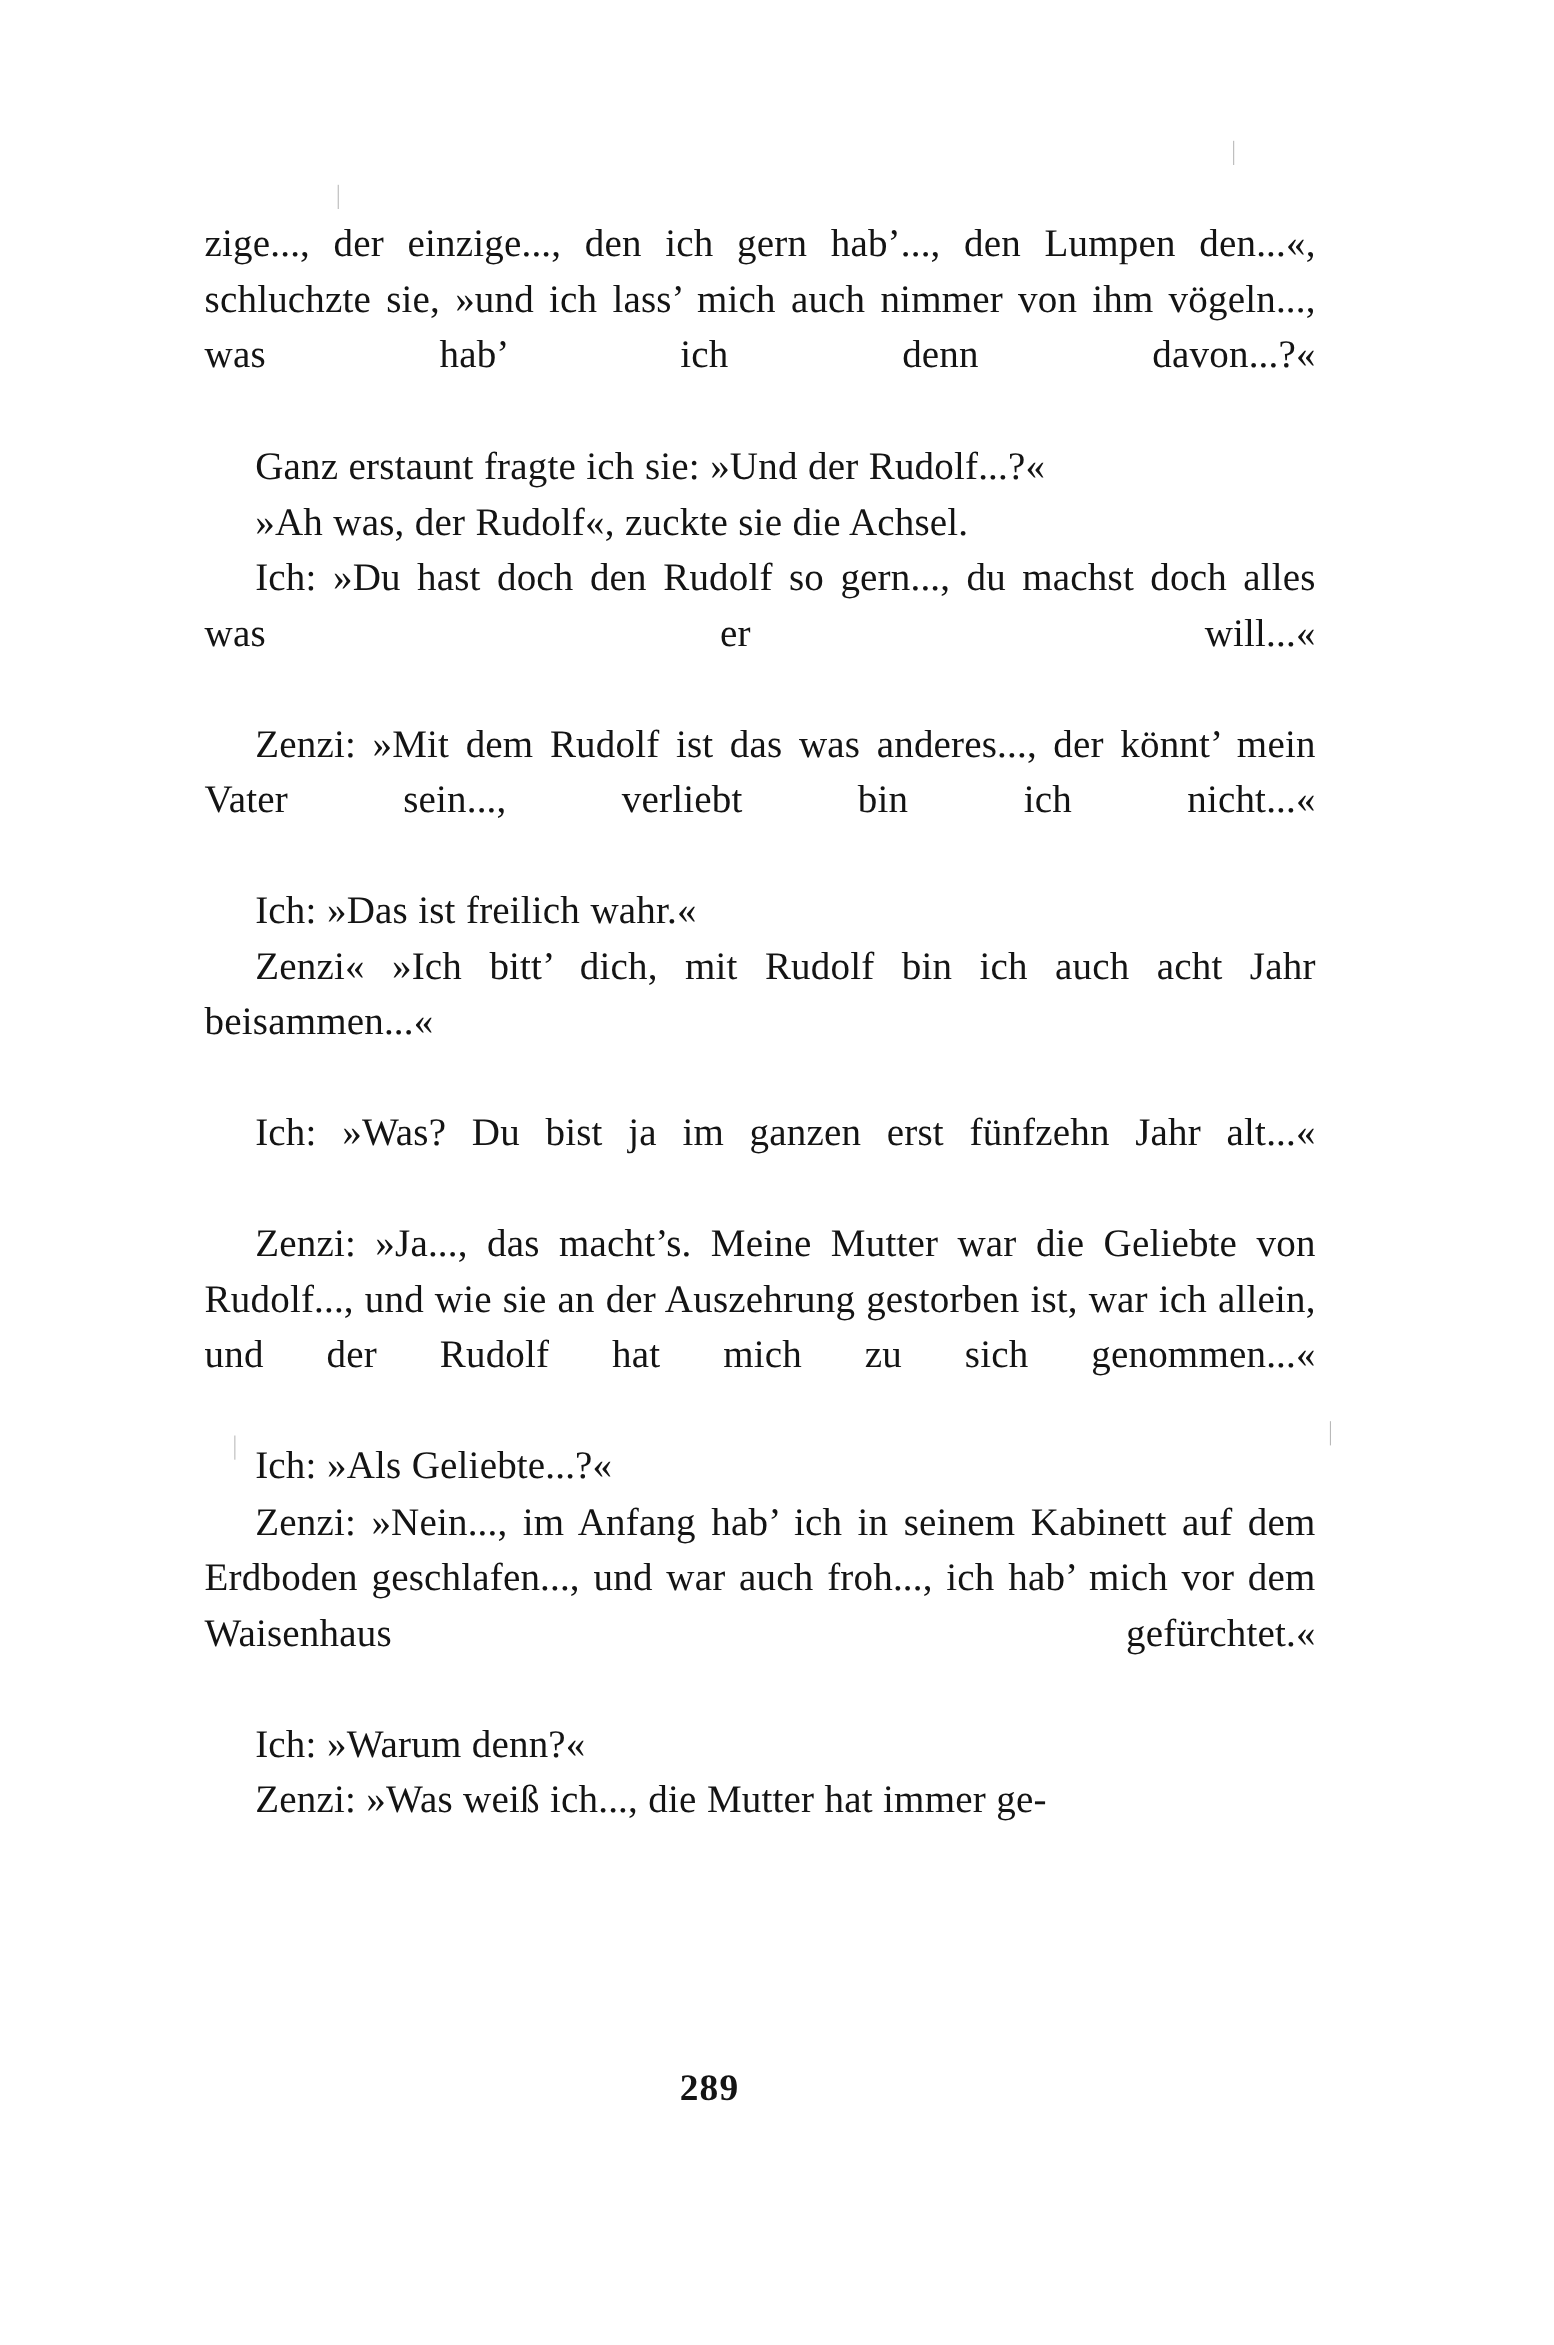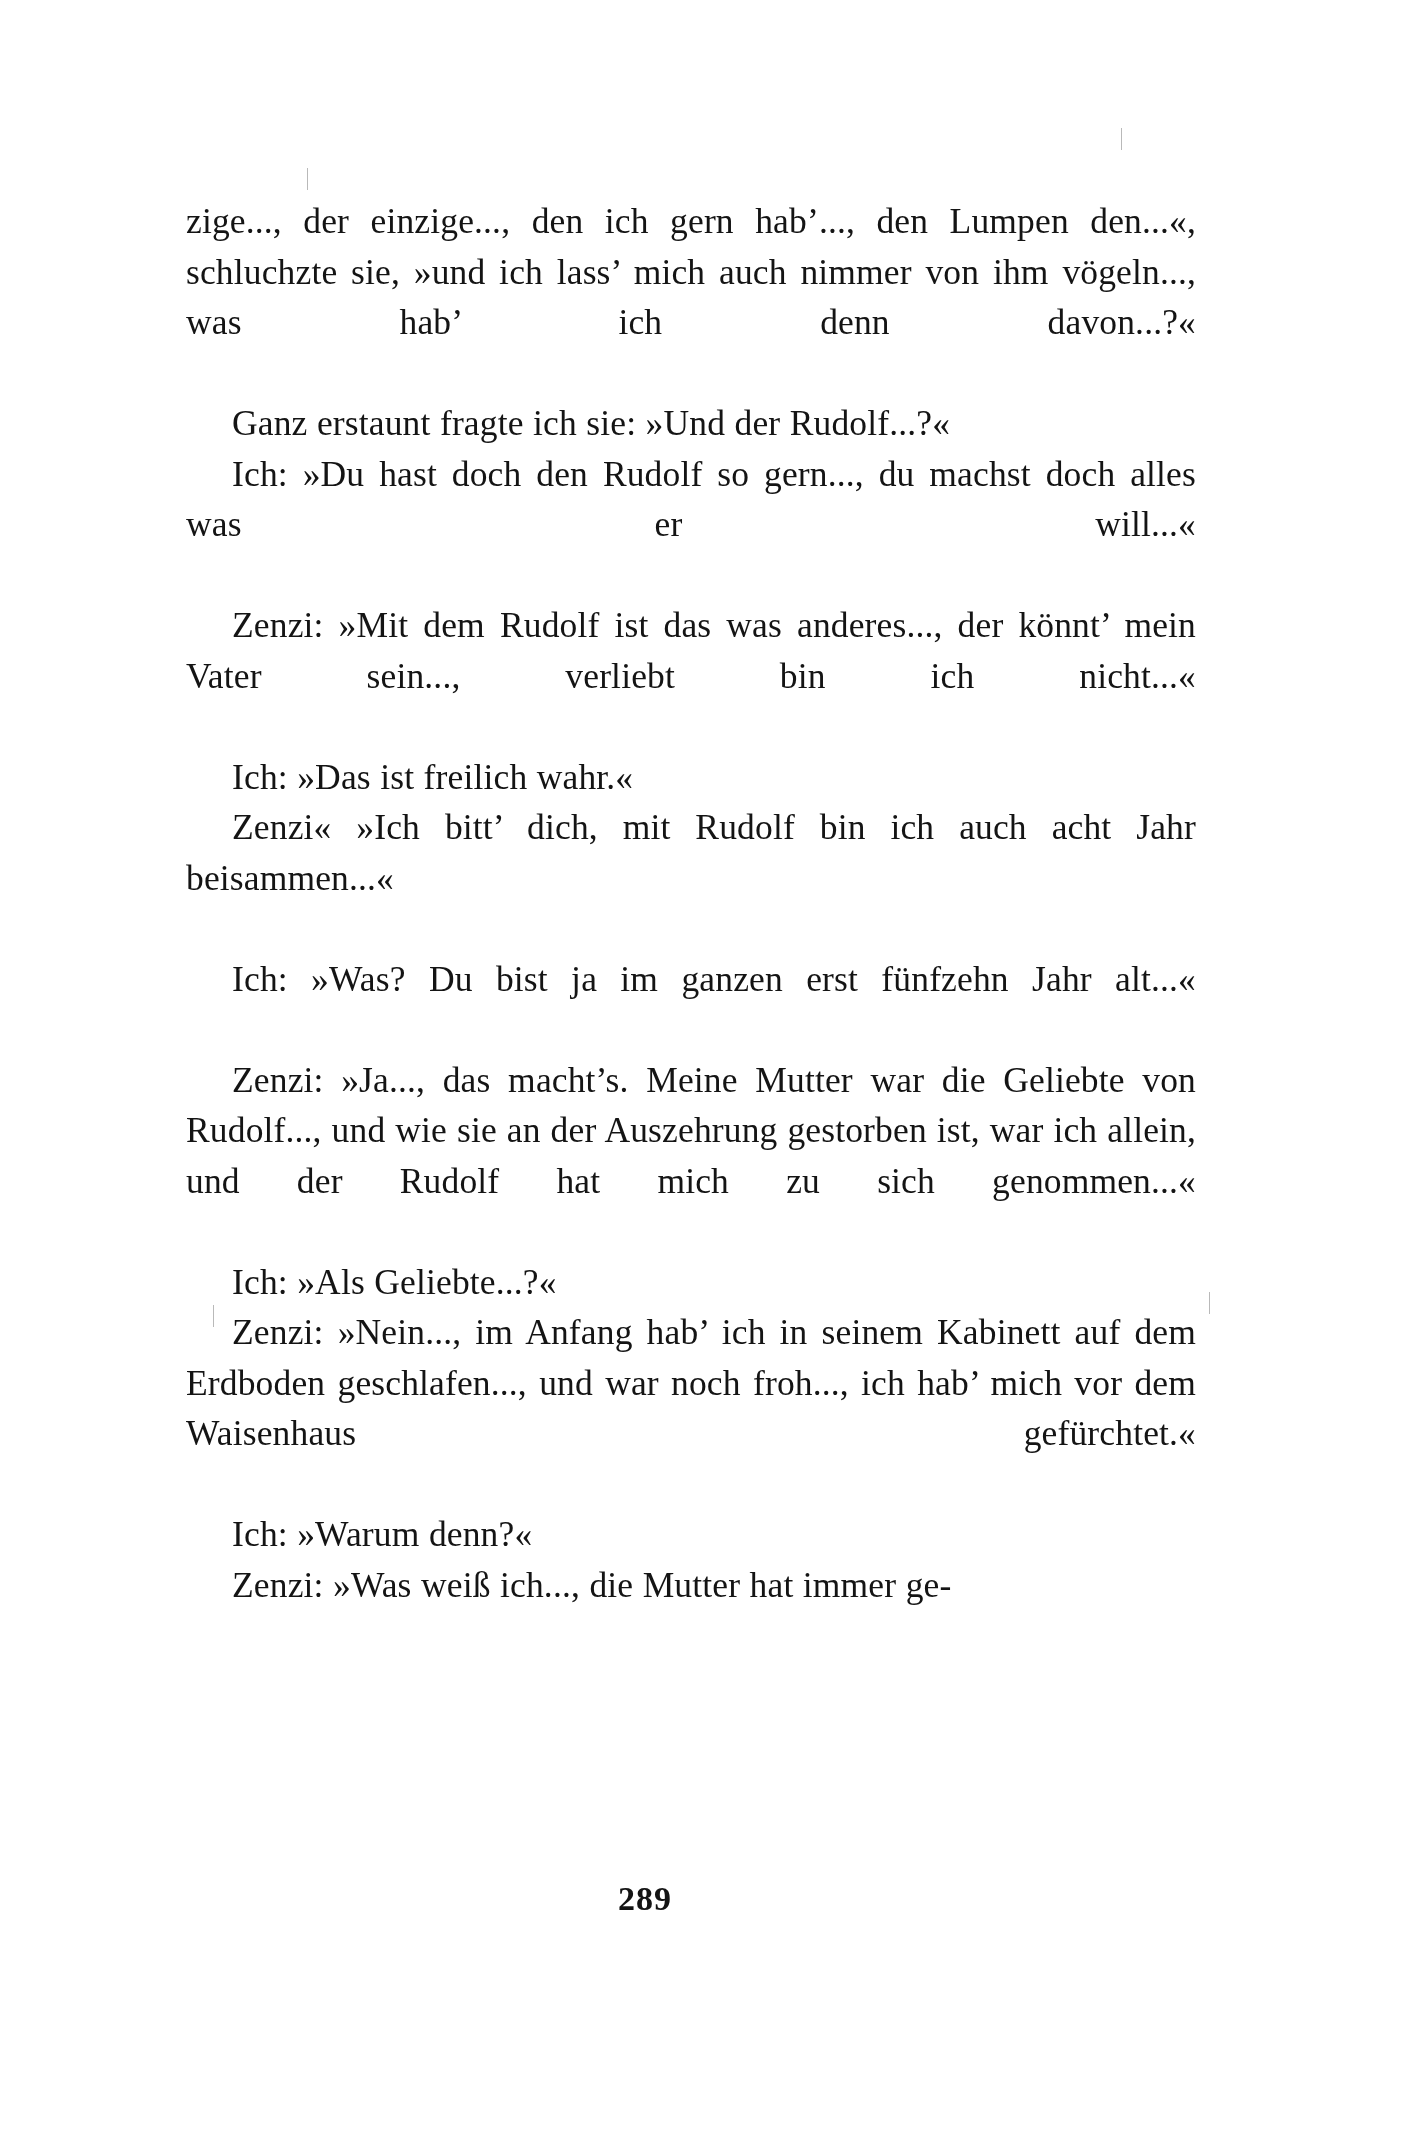--- a/index.html
+++ b/index.html
@@ -79,27 +79,28 @@
   <div class="marks">
     <div class="mark v" style="left:307px; top:168px;"></div>
     <div class="mark v" style="left:1121px; top:128px;"></div>
     <div class="mark v" style="left:213px; top:1305px;"></div>
     <div class="mark v" style="left:1209px; top:1292px;"></div>
   </div>
 
   <div class="textblock">
     <p class="para">zige..., der einzige..., den ich gern hab’..., den Lumpen den...«, schluchzte sie, »und ich lass’ mich auch nimmer von ihm vögeln..., was hab’ ich denn davon...?«</p>
     <p class="para indent noafter">Ganz erstaunt fragte ich sie: »Und der Rudolf...?«</p>
+    <p class="para indent noafter">»Ah was, der Rudolf«, zuckte sie die Achsel.</p>
     <p class="para indent">Ich: »Du hast doch den Rudolf so gern..., du machst doch alles was er will...«</p>
     <p class="para indent">Zenzi: »Mit dem Rudolf ist das was anderes..., der könnt’ mein Vater sein..., verliebt bin ich nicht...«</p>
     <p class="para indent noafter">Ich: »Das ist freilich wahr.«</p>
     <p class="para indent">Zenzi« »Ich bitt’ dich, mit Rudolf bin ich auch acht Jahr beisammen...«</p>
     <p class="para indent">Ich: »Was? Du bist ja im ganzen erst fünfzehn Jahr alt...«</p>
     <p class="para indent">Zenzi: »Ja..., das macht’s. Meine Mutter war die Geliebte von Rudolf..., und wie sie an der Auszehrung gestorben ist, war ich allein, und der Rudolf hat mich zu sich genommen...«</p>
     <p class="para indent noafter">Ich: »Als Geliebte...?«</p>
-    <p class="para indent">Zenzi: »Nein..., im Anfang hab’ ich in seinem Kabinett auf dem Erdboden geschlafen..., und war noch froh..., ich hab’ mich vor dem Waisenhaus gefürchtet.«</p>
+    <p class="para indent">Zenzi: »Nein..., im Anfang hab’ ich in seinem Kabinett auf dem Erdboden geschlafen..., und war auch froh..., ich hab’ mich vor dem Waisenhaus gefürchtet.«</p>
     <p class="para indent noafter">Ich: »Warum denn?«</p>
     <p class="para indent noafter">Zenzi: »Was weiß ich..., die Mutter hat immer ge-</p>
   </div>
 
   <div class="pagenum">289</div>
 
 </div>
 
 </body></html>

